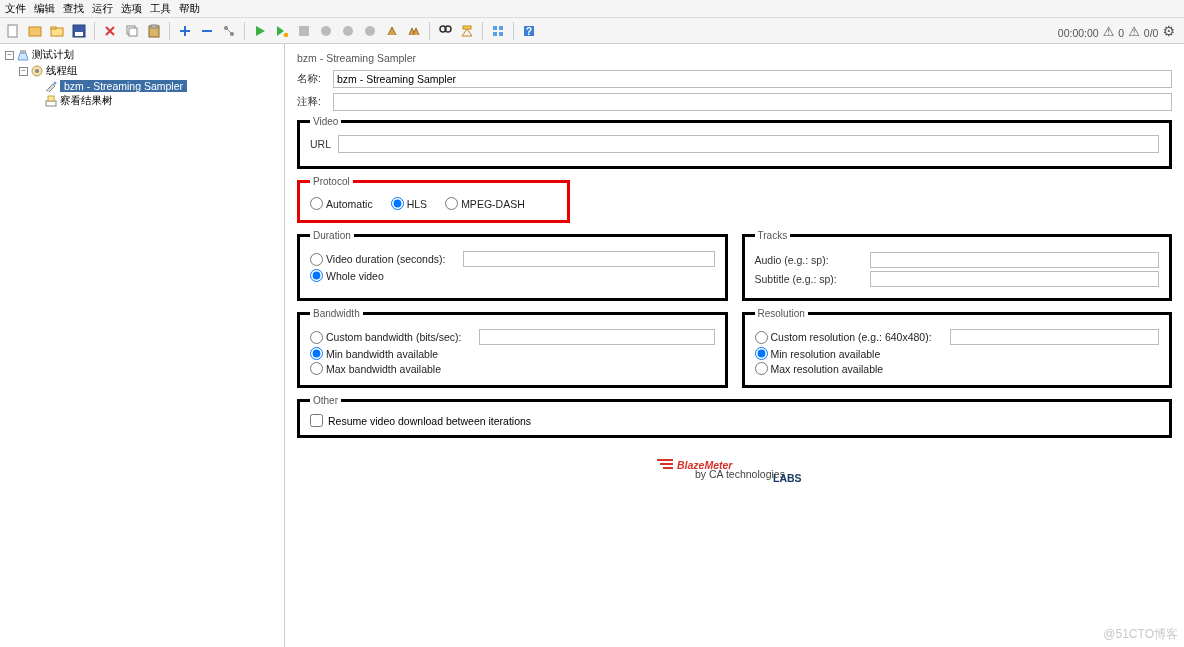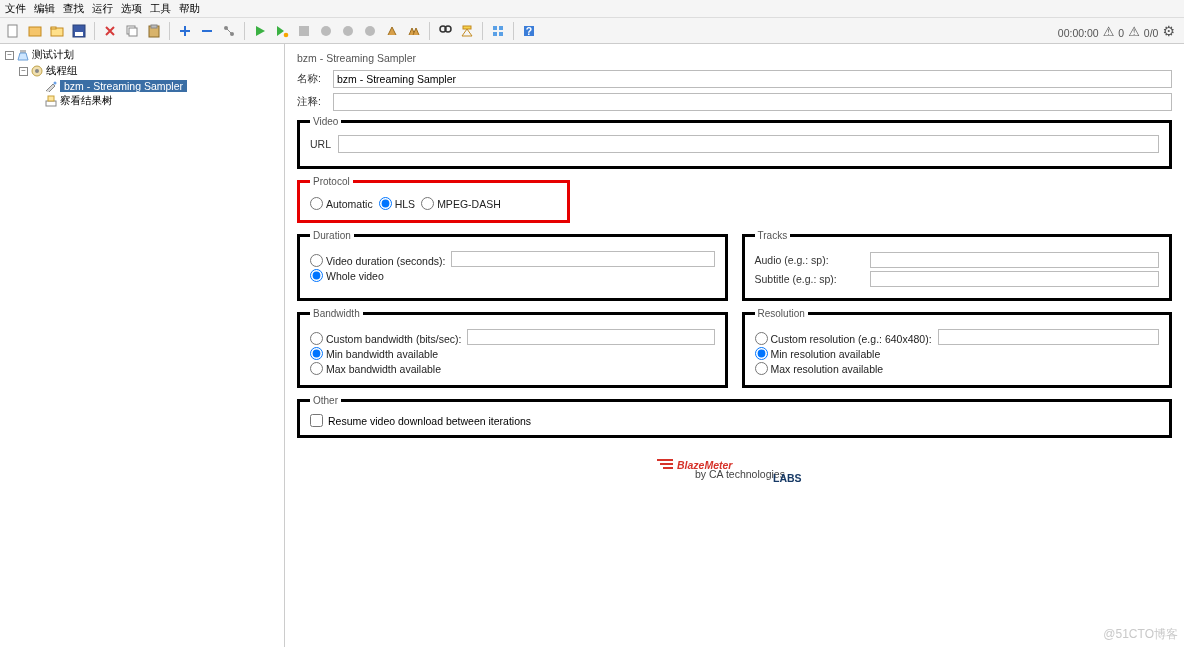--- a/index.html
+++ b/index.html
@@ -19,21 +19,21 @@
   .tree .node-icon{ width:12px; height:12px; display:inline-block;}
   .tree .sel { background:#3a6ea5; color:#fff; padding:0 4px;}
   .content { flex:1; padding:8px 12px; overflow:auto; background:#fff; position:relative;}
   .title-row { color:#555; margin-bottom:6px;}
   .field-row { display:flex; align-items:center; margin-bottom:5px; gap:4px;}
   .field-row label{ min-width:32px; color:#333;}
   .field-row input[type=text]{ flex:1; height:18px; border:1px solid #bbb; padding:0 3px; background:#fff;}
   fieldset { border:3px solid #000000; margin-bottom:7px; padding:8px 10px; }
   legend { color:#555; padding:0 3px; font-size:10px;}
   .highlight-red { border:3px solid #e60000 !important; }
-  .radio-row{ display:flex; align-items:flex-end; gap:6px; margin:2px 0;}
+  .radio-row{ display:flex; align-items:center; gap:18px; margin:2px 0;}
   .radio-row label{ display:flex; align-items:center; gap:3px; color:#222;}
   .two-col{ display:flex; gap:14px;}
   .two-col fieldset{ flex:1;}
   .inline-input{ height:16px; border:1px solid #bbb; padding:0 3px;}
   .track-row{ display:flex; align-items:center; gap:5px; margin:3px 0;}
   .track-row span{ min-width:110px; color:#333;}
   .track-row input{ flex:1; height:16px; border:1px solid #bbb; padding:0 3px;}
   .other-row input[type=checkbox]{ margin-right:5px;}
   .logo { margin:14px auto 12px auto; text-align:center;}
   .logo svg{ }

